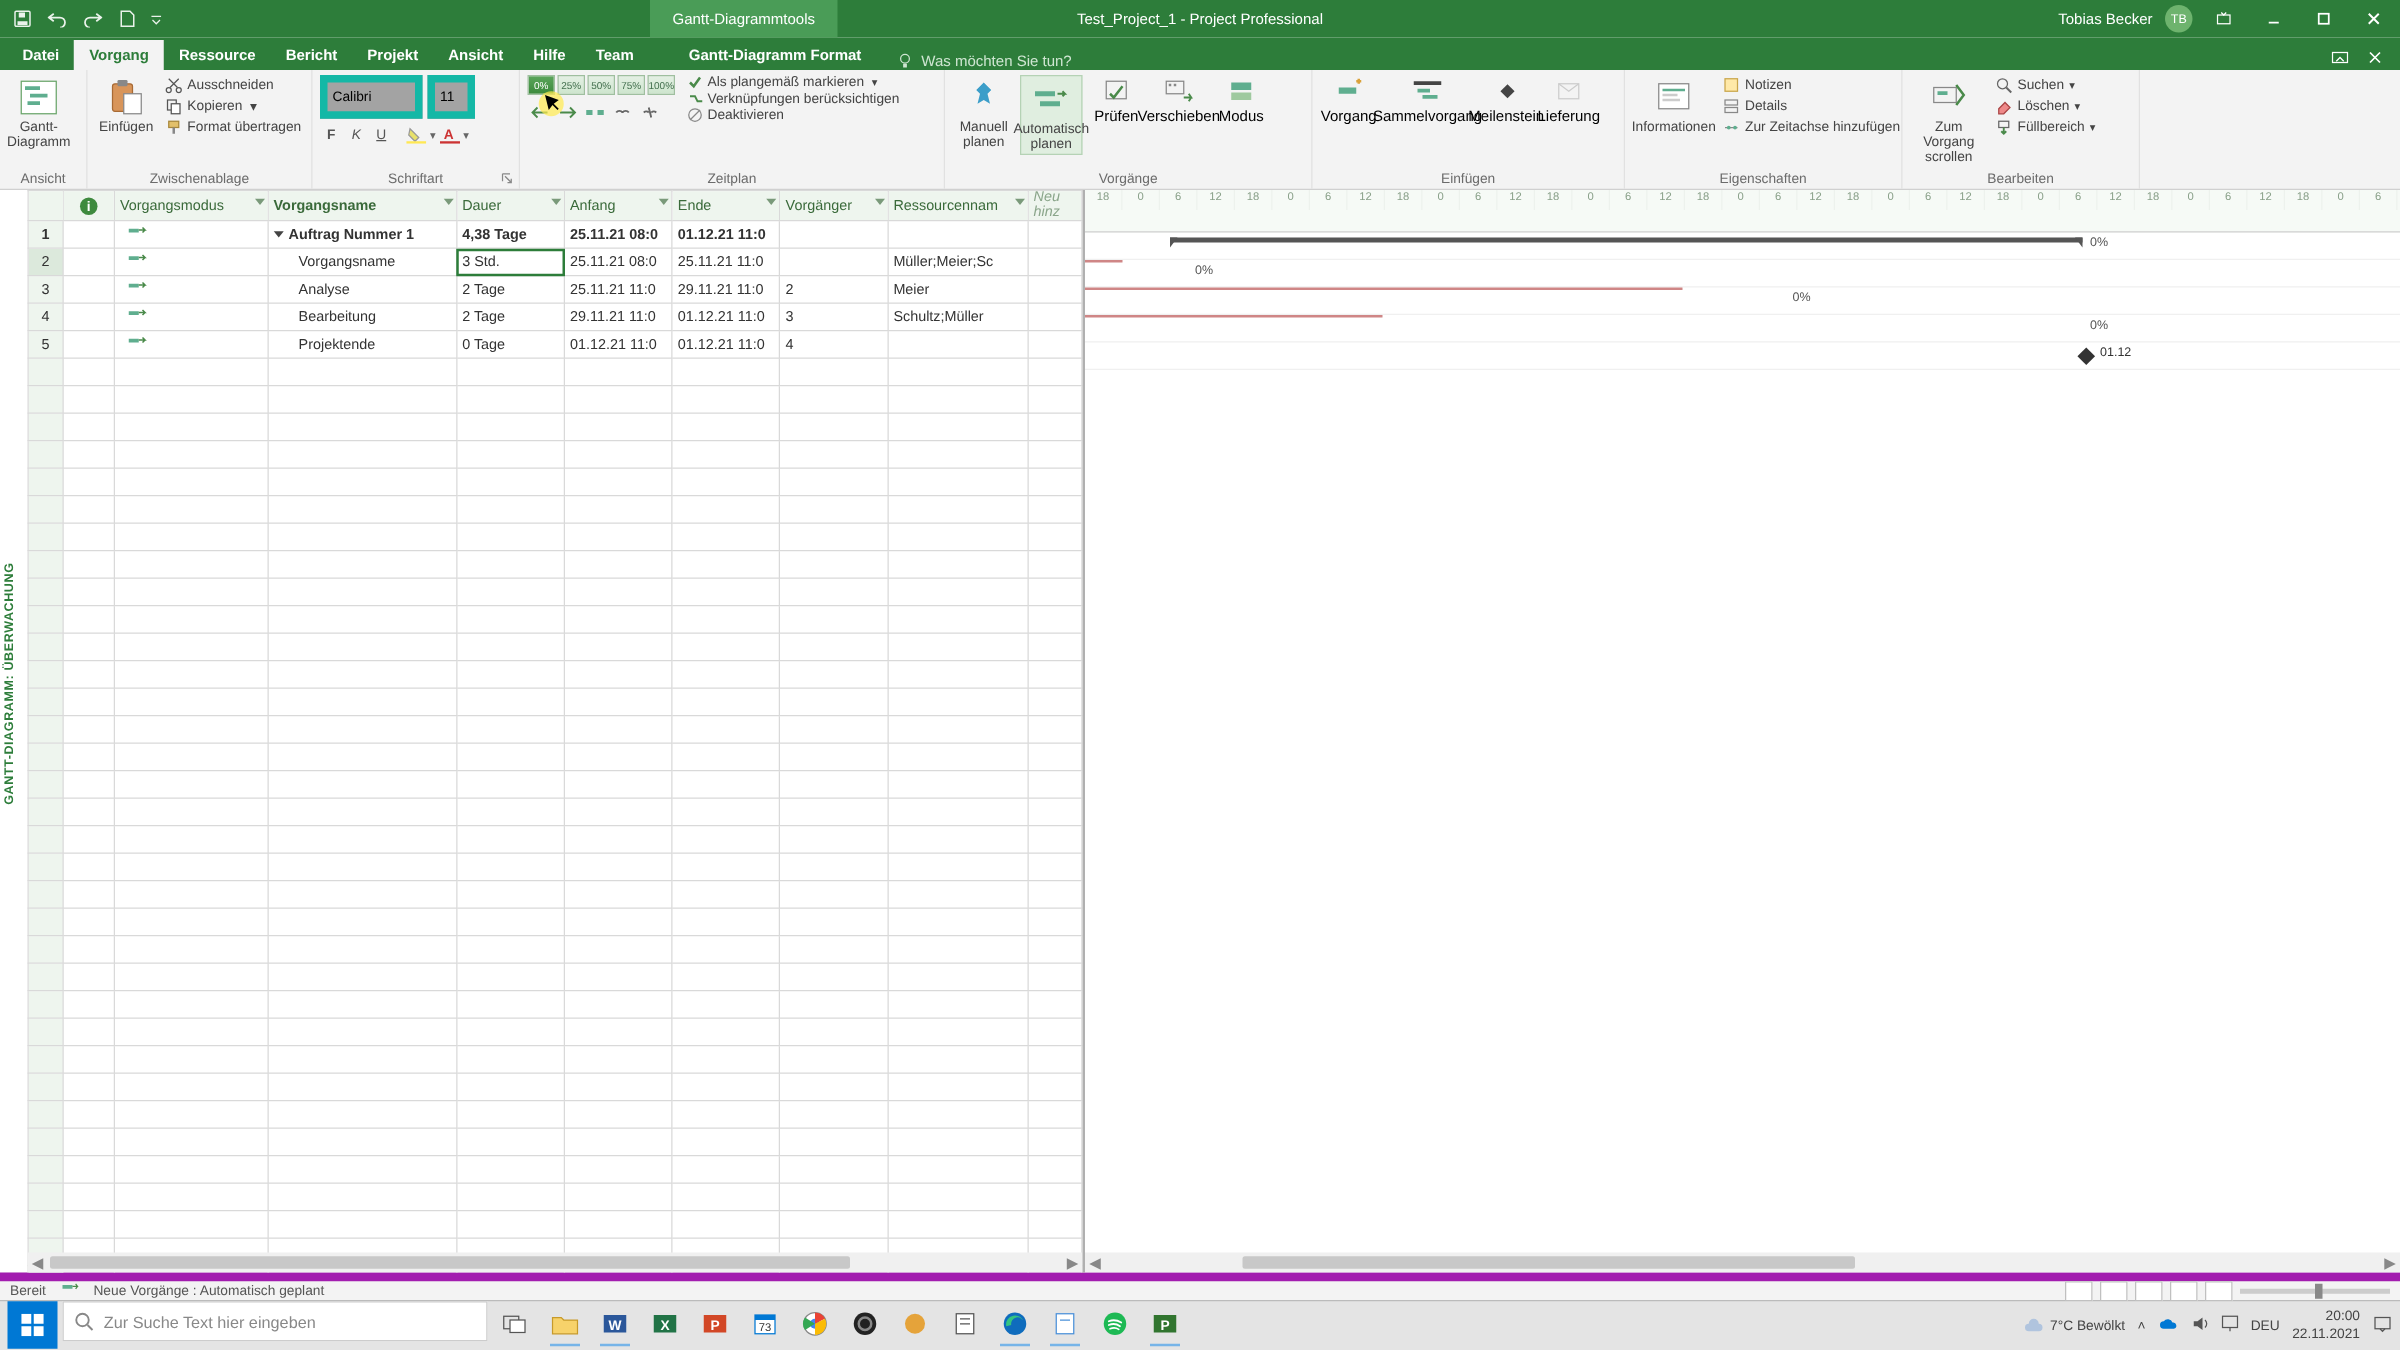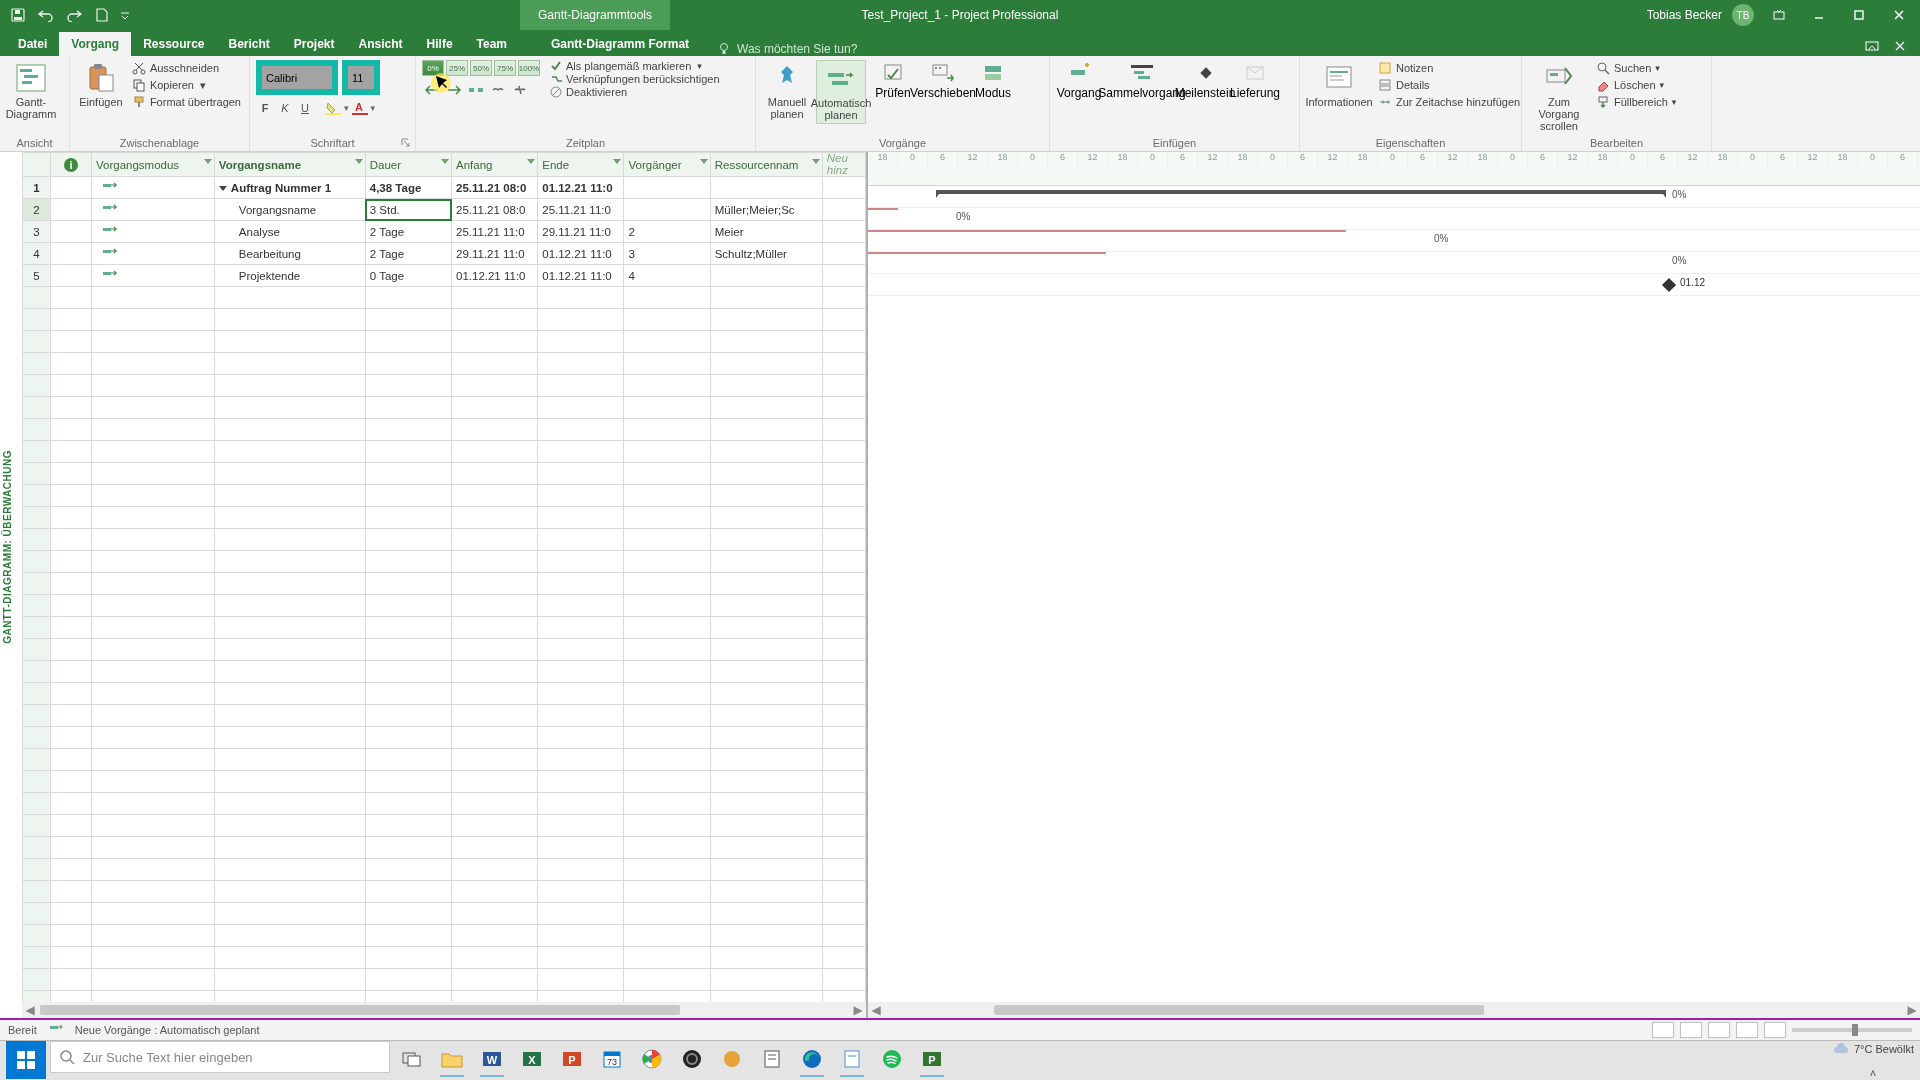--- a/index.html
+++ b/index.html
@@ -89,31 +89,31 @@
 .g-progress-lbl { position:absolute; font-size:10px; color:#555; top:3px; }
 .g-milestone { position:absolute; width:10px; height:10px; background:#333; transform:rotate(45deg); top:6px; }
 .g-mile-lbl { position:absolute; font-size:10px; color:#333; top:3px; }
 
 
 .hscroll { height:16px; background:#f0f0f0; display:flex; align-items:center; }
 .hscroll .thumb { height:10px; background:#c8c8c8; border-radius:2px; }
 .hscroll .arrow { width:16px; height:16px; display:flex; align-items:center; justify-content:center; color:#888; }
 
 
-.statusbar { height:22px; background:#f3f3f3; border-top:2px solid #a21caf; display:flex; align-items:center; font-size:11px; color:#555; padding:0 8px; gap:12px; }
+.statusbar { height:22px; background:#f3f3f3; border-top:7px solid #a21caf; display:flex; align-items:center; font-size:11px; color:#555; padding:0 8px; gap:12px; }
 .statusbar .right { margin-left:auto; display:flex; gap:6px; align-items:center; }
 .view-btn { width:22px; height:16px; border:1px solid #c0c0c0; background:#fff; }
 
 
 .taskbar { height:40px; background:#e4e4e4; border-top:1px solid #bbb; display:flex; padding:0 6px; gap:4px; }
 .start-btn { width:40px; height:38px; background:#0078d4; display:flex; align-items:center; justify-content:center; }
 .search-box { width:340px; height:32px; background:#fff; border:1px solid #ccc; display:flex; align-items:center; padding:0 8px; gap:8px; color:#888; font-size:13px; }
 .tb-icon { width:36px; height:36px; display:flex; align-items:center; justify-content:center; position:relative; }
 .tb-icon.active::after { content:''; position:absolute; bottom:0; left:6px; right:6px; height:2px; background:#76b4e8; }
-.tray { margin-left:auto; display:flex; align-items:center; gap:10px; color:#444; font-size:11px;flex-direction:column; }
+.tray { margin-left:auto; display:flex; align-items:center; gap:10px; color:#444; font-size:11px; }
 .tray .clock { text-align:right; line-height:1.2; }
 </style>
 </head>
 <body>
 
 <div class="titlebar">
   <div class="qat">
     <span class="qat-item">
         <svg width="14" height="14" viewBox="0 0 14 14">
           <rect x="1" y="1" width="12" height="12" rx="1" fill="none" stroke="#fff" stroke-width="1.2"></rect>

